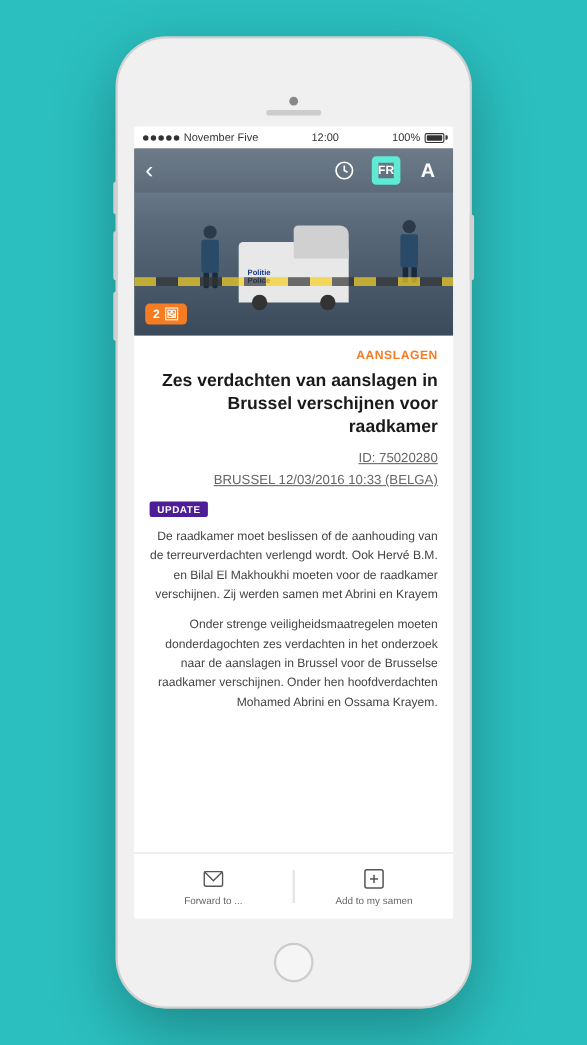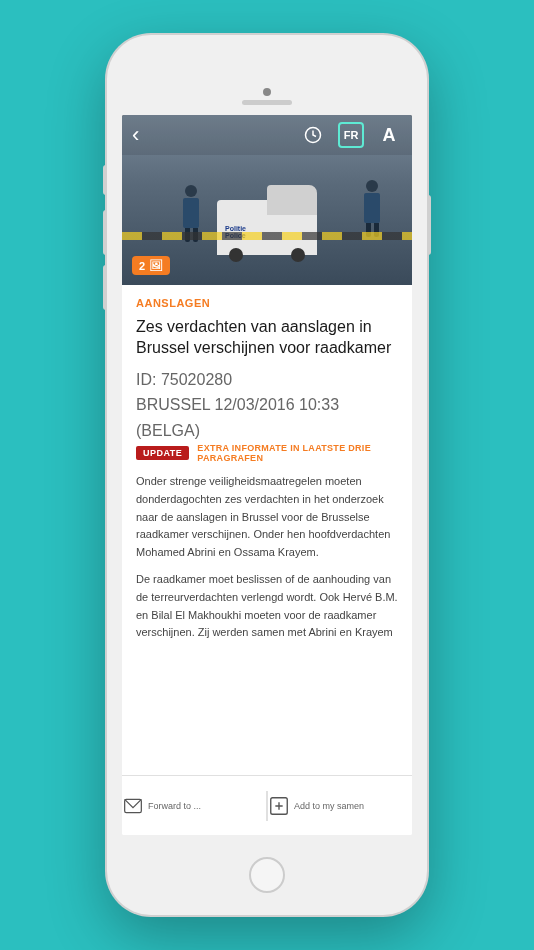--- a/index.html
+++ b/index.html
@@ -267,21 +267,21 @@
       color: white;
       font-size: 16px;
       width: 26px;
       height: 26px;
       display: flex;
       align-items: center;
       justify-content: center;
     }
 
     .nav-icon-border {
-      border: 2px solid #5eead4;
+      border: 6px solid #5eead4;
       border-radius: 4px;
       font-size: 11px;
       font-weight: bold;
     }
 
     
     .image-counter {
       position: absolute;
       bottom: 10px;
       left: 10px;
@@ -295,54 +295,57 @@
       align-items: center;
       gap: 4px;
     }
 
     
     .article-content {
       flex: 1;
       overflow-y: auto;
       padding: 12px 14px 0;
       background: white;
+      text-align: right;
     }
 
     .category-label {
       font-size: 11px;
       font-weight: bold;
       color: #f57c22;
       letter-spacing: 0.5px;
       margin-bottom: 8px;
       text-transform: uppercase;
     }
 
     .article-title {
       font-size: 16px;
-      font-weight: normal;
+      font-weight: bold;
       color: #1a1a1a;
       line-height: 1.3;
       margin-bottom: 8px;
     }
 
     .article-meta {
-      font-size: 16px;
+      font-size: 12px;
       color: #666;
+      margin-bottom: 10px;
       line-height: 1.6;
+      text-decoration: underline;
     }
 
     .update-bar {
       display: flex;
       align-items: center;
       gap: 8px;
       margin-bottom: 10px;
     }
 
     .update-badge {
-      background: #b91c1c;
+      background: #4c1d95;
       color: white;
       font-size: 9px;
       font-weight: bold;
       padding: 2px 7px;
       border-radius: 2px;
       letter-spacing: 0.5px;
     }
 
     .update-text {
       font-size: 9px;
@@ -366,21 +369,21 @@
       background: white;
       border-top: 1px solid #e0e0e0;
       display: flex;
       align-items: center;
       justify-content: space-around;
       flex-shrink: 0;
     }
 
     .toolbar-item {
       display: flex;
-      flex-direction: row;
+      flex-direction: column;
       align-items: center;
       gap: 4px;
       cursor: pointer;
       flex: 1;
     }
 
     .toolbar-icon {
       width: 22px;
       height: 22px;
       display: flex;
@@ -517,20 +520,39 @@
   <div class="phone-side-btn-left2"></div>
   <div class="phone-side-btn-left3"></div>
 
   <div class="phone-top-bar">
     <div class="phone-camera"></div>
     <div class="phone-speaker"></div>
   </div>
 
   <div class="phone-screen">
 
+    <div class="status-bar">
+      <div class="status-left">
+        <div class="status-dots">
+          <div class="status-dot"></div>
+          <div class="status-dot"></div>
+          <div class="status-dot"></div>
+          <div class="status-dot"></div>
+          <div class="status-dot"></div>
+        </div>
+        <span>November Five</span>
+      </div>
+      <span>12:00</span>
+      <div class="status-right">
+        <span>100%</span>
+        <div class="battery-icon">
+          <div class="battery-fill"></div>
+        </div>
+      </div>
+    </div>
 
     <div class="article-image">
       <div class="police-scene">
         <div class="police-scene-inner">
 
           <div class="van-shape">
             <div class="van-body">
               <div class="politie-text">Politie<br>Police</div>
             </div>
             <div class="van-cabin"></div>
@@ -581,24 +603,23 @@
 
     <div class="article-content">
       <div class="category-label">AANSLAGEN</div>
       <div class="article-title">Zes verdachten van aanslagen in Brussel verschijnen voor raadkamer</div>
       <div class="article-meta">
         <span>ID: 75020280</span><br>
         <span>BRUSSEL 12/03/2016 10:33 (BELGA)</span>
       </div>
       <div class="update-bar">
         <span class="update-badge">UPDATE</span>
-        <span class="update-text">EXTRA INFORMATE IN LAATSTE DRIE PARAGRAFEN</span>
-      </div>
+      </div>
+      <div class="article-body">De raadkamer moet beslissen of de aanhouding van de terreurverdachten verlengd wordt. Ook Hervé B.M. en Bilal El Makhoukhi moeten voor de raadkamer verschijnen. Zij werden samen met Abrini en Krayem</div>
       <div class="article-body">Onder strenge veiligheidsmaatregelen moeten donderdagochten zes verdachten in het onderzoek naar de aanslagen in Brussel voor de Brusselse raadkamer verschijnen. Onder hen hoofdverdachten Mohamed Abrini en Ossama Krayem.</div>
-      <div class="article-body">De raadkamer moet beslissen of de aanhouding van de terreurverdachten verlengd wordt. Ook Hervé B.M. en Bilal El Makhoukhi moeten voor de raadkamer verschijnen. Zij werden samen met Abrini en Krayem</div>
     </div>
 
     <div class="bottom-toolbar">
       <div class="toolbar-item">
         <div class="toolbar-icon">
           <svg width="20" height="20" viewBox="0 0 24 24" fill="none" stroke="#555" stroke-width="1.5">
             <rect x="2" y="4" width="20" height="16" rx="2"></rect>
             <polyline points="2,4 12,14 22,4"></polyline>
           </svg>
         </div>

